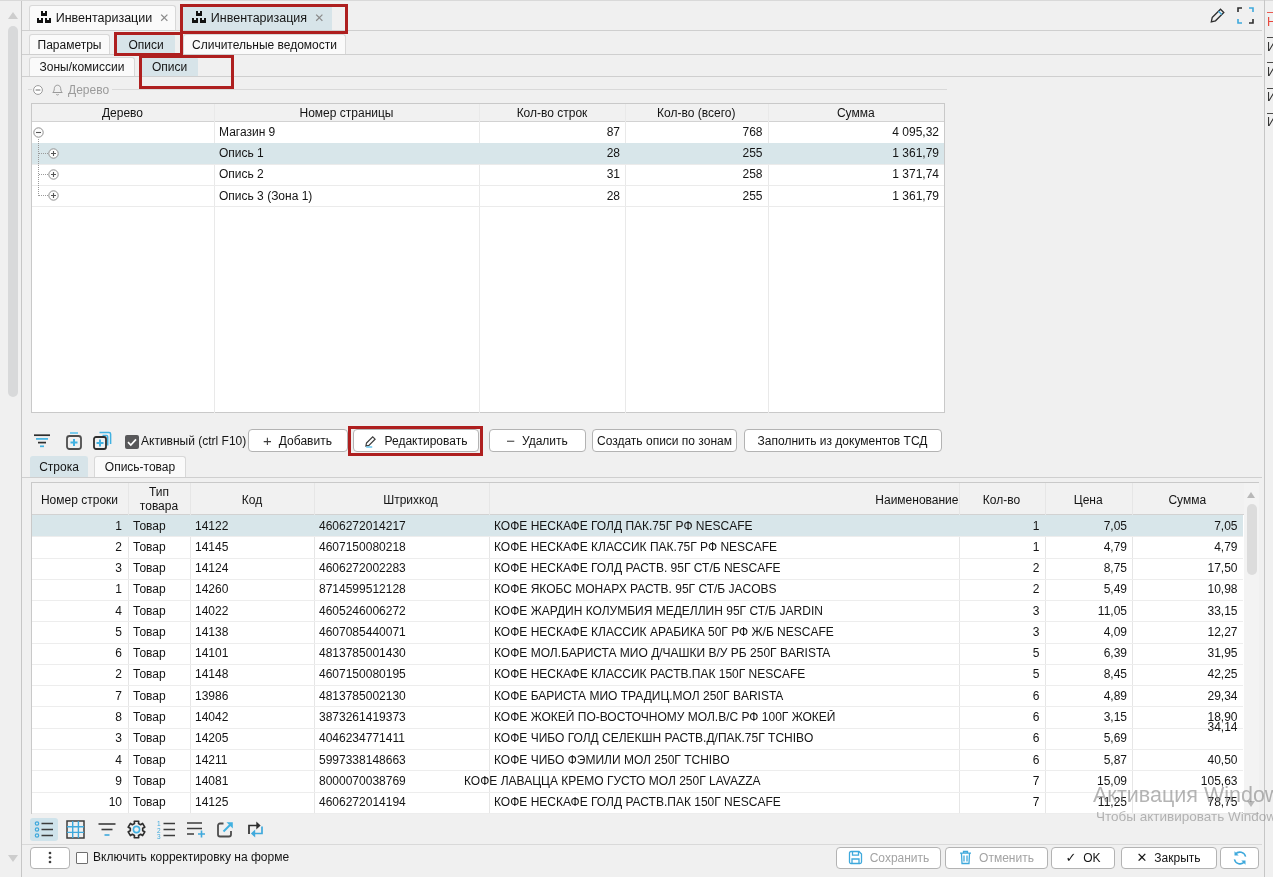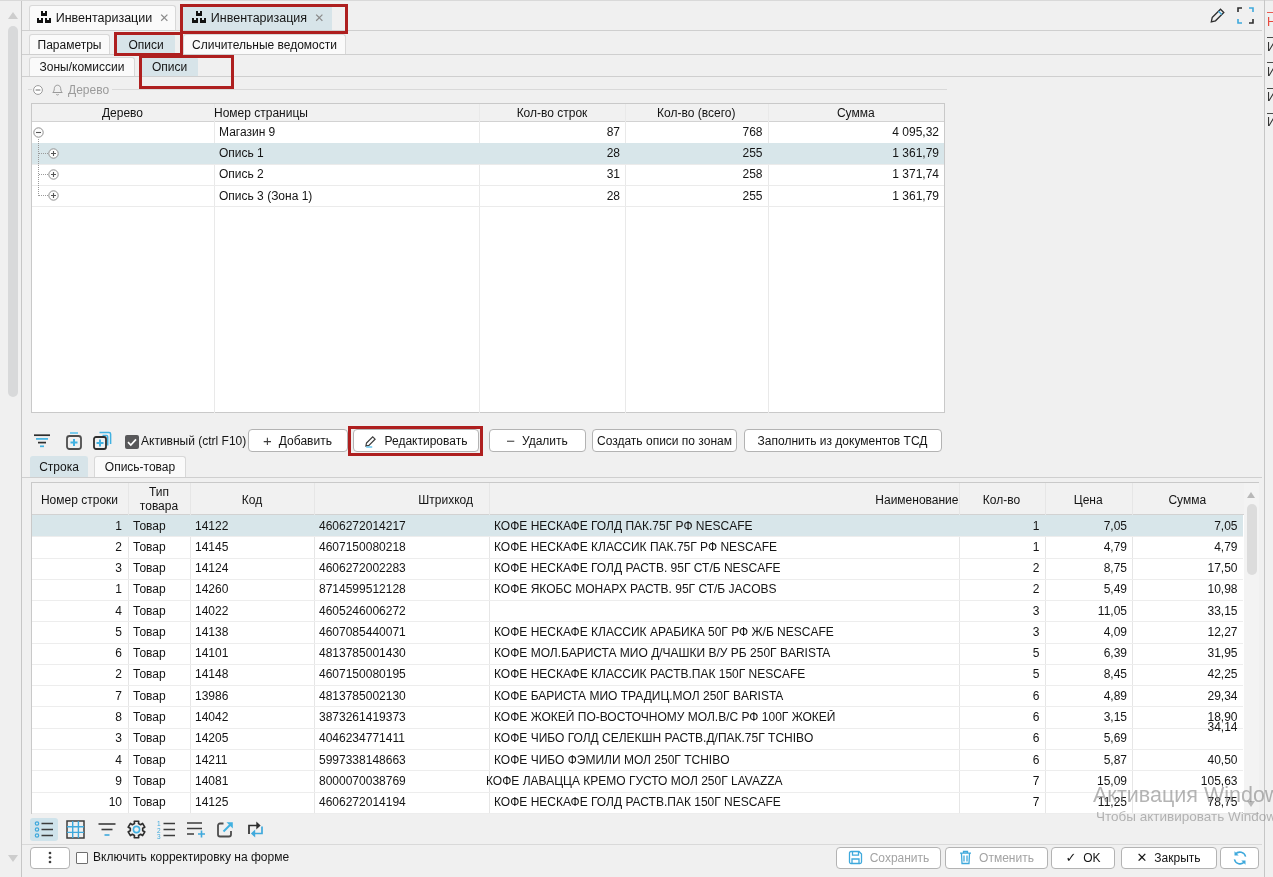--- a/index.html
+++ b/index.html
@@ -68,21 +68,21 @@
       <svg width="11" height="12" viewBox="0 0 11 12" fill="none" stroke="#9a9a9a" stroke-width="1">
         <path d="M5.5 1.2c-2 0-3.2 1.6-3.2 3.4 0 2.4-1 3.4-1.5 3.9h9.4c-.5-.5-1.5-1.5-1.5-3.9 0-1.8-1.2-3.4-3.2-3.4z"></path>
         <path d="M4.3 10.2a1.3 1.3 0 0 0 2.4 0"></path>
       </svg>
     </div>
 <div class="a" style="left:68px;top:83px;width:60px;height:14px;font-size:12px;color:#9b9b9b">Дерево</div>
 <div class="a" style="left:112px;top:89px;width:835px;height:1px;background:#d9d9d9"></div>
 <div class="a" style="left:31px;top:103px;width:914px;height:310px;background:#fff;border:1px solid #c9c9c9"></div>
 <div class="a" style="left:32px;top:104px;width:912px;height:17.5px;background:#f1f1f1;border-bottom:1px solid #d2d2d2"></div>
 <div class="cell" style="left:31px;top:105px;width:183px;height:16px;text-align:center;line-height:16px">Дерево</div>
-<div class="cell" style="left:214px;top:105px;width:265px;height:24px;line-height:16px">Номер страницы</div>
+<div class="cell" style="left:214px;top:105px;width:265px;height:24px;text-align:center;line-height:16px">Номер страницы</div>
 <div class="cell" style="left:479px;top:105px;width:146px;height:16px;text-align:center;line-height:16px">Кол-во строк</div>
 <div class="cell" style="left:625px;top:105px;width:142.5px;height:16px;text-align:center;line-height:16px">Кол-во (всего)</div>
 <div class="cell" style="left:767.5px;top:105px;width:176.5px;height:16px;text-align:center;line-height:16px">Сумма</div>
 <div class="a" style="left:214px;top:104px;width:1px;height:309px;background:#e9e9e9"></div>
 <div class="a" style="left:479px;top:104px;width:1px;height:309px;background:#e9e9e9"></div>
 <div class="a" style="left:625px;top:104px;width:1px;height:309px;background:#e9e9e9"></div>
 <div class="a" style="left:767.5px;top:104px;width:1px;height:309px;background:#e9e9e9"></div>
 <div class="cell" style="left:219px;top:125.0px;width:250px;height:15px">Магазин 9</div>
 <div class="cell r" style="left:483px;top:125.0px;width:137px;height:15px">87</div>
 <div class="cell r" style="left:629px;top:125.0px;width:133.5px;height:15px">768</div>
@@ -173,21 +173,21 @@
 <div class="a btn" style="left:592px;top:429px;width:145px;height:23px">Создать описи по зонам</div>
 <div class="a btn" style="left:743.5px;top:429px;width:198px;height:23px">Заполнить из документов ТСД</div>
 <div class="a tab tabsel" style="left:30px;top:456px;width:58px;height:21px">Строка</div>
 <div class="a tab" style="left:94px;top:456px;width:92px;height:21px">Опись-товар</div>
 <div class="a" style="left:22px;top:477px;width:1240px;height:1px;background:#cfcfcf"></div>
 <div class="a" style="left:31px;top:481.5px;width:1228px;height:332.0px;background:#fff;border:1px solid #c9c9c9"></div>
 <div class="a" style="left:32px;top:482.5px;width:1226px;height:32.5px;background:#f1f1f1;border-bottom:1px solid #d2d2d2"></div>
 <div class="cell" style="left:31px;top:491.5px;width:97px;height:16px;text-align:center;line-height:16px">Номер строки</div>
 <div class="cell" style="left:128px;top:484.5px;width:62px;height:30px;text-align:center;line-height:14.5px">Тип<br>товара</div>
 <div class="cell" style="left:190px;top:491.5px;width:124px;height:16px;text-align:center;line-height:16px">Код</div>
-<div class="cell" style="left:298px;top:491.5px;width:175px;height:16px;text-align:right;line-height:16px">Штрихкод</div>
+<div class="cell" style="left:323px;top:491.5px;width:175px;height:16px;text-align:center;line-height:16px">Штрихкод</div>
 <div class="cell" style="left:489px;top:491.5px;width:469.5px;height:16px;text-align:right;line-height:16px">Наименование</div>
 <div class="cell" style="left:958.5px;top:491.5px;width:86.0px;height:16px;text-align:center;line-height:16px">Кол-во</div>
 <div class="cell" style="left:1044.5px;top:491.5px;width:87.5px;height:16px;text-align:center;line-height:16px">Цена</div>
 <div class="cell" style="left:1132px;top:491.5px;width:110.5px;height:16px;text-align:center;line-height:16px">Сумма</div>
 <div class="a" style="left:128px;top:482.5px;width:1px;height:330.0px;background:#e6e6e6"></div>
 <div class="a" style="left:190px;top:482.5px;width:1px;height:330.0px;background:#e6e6e6"></div>
 <div class="a" style="left:314px;top:482.5px;width:1px;height:330.0px;background:#e6e6e6"></div>
 <div class="a" style="left:489px;top:482.5px;width:1px;height:330.0px;background:#e6e6e6"></div>
 <div class="a" style="left:958.5px;top:482.5px;width:1px;height:330.0px;background:#e6e6e6"></div>
 <div class="a" style="left:1044.5px;top:482.5px;width:1px;height:330.0px;background:#e6e6e6"></div>
@@ -226,20 +226,21 @@
 <div class="cell" style="left:319px;top:582.41px;width:165px;height:15px">8714599512128</div>
 <div class="cell" style="left:494px;top:582.41px;width:460px;height:15px">КОФЕ ЯКОБС МОНАРХ РАСТВ. 95Г СТ/Б JACOBS</div>
 <div class="cell r" style="left:962.5px;top:582.41px;width:77.0px;height:15px">2</div>
 <div class="cell r" style="left:1048.5px;top:582.41px;width:78.5px;height:15px">5,49</div>
 <div class="cell r" style="left:1136px;top:582.41px;width:101.5px;height:15px">10,98</div>
 <div class="a" style="left:32px;top:600.0799999999999px;width:1210.5px;height:1px;background:#ededed"></div>
 <div class="cell r" style="left:31px;top:603.6800000000001px;width:91px;height:15px">4</div>
 <div class="cell" style="left:133px;top:603.6800000000001px;width:55px;height:15px">Товар</div>
 <div class="cell" style="left:195px;top:603.6800000000001px;width:115px;height:15px">14022</div>
 <div class="cell" style="left:319px;top:603.6800000000001px;width:165px;height:15px">4605246006272</div>
+<div class="cell" style="left:494px;top:603.6800000000001px;width:460px;height:15px">КОФЕ ЖАРДИН КОЛУМБИЯ МЕДЕЛЛИН 95Г СТ/Б JARDIN</div>
 <div class="cell r" style="left:962.5px;top:603.6800000000001px;width:77.0px;height:15px">3</div>
 <div class="cell r" style="left:1048.5px;top:603.6800000000001px;width:78.5px;height:15px">11,05</div>
 <div class="cell r" style="left:1136px;top:603.6800000000001px;width:101.5px;height:15px">33,15</div>
 <div class="a" style="left:32px;top:621.35px;width:1210.5px;height:1px;background:#ededed"></div>
 <div class="cell r" style="left:31px;top:624.95px;width:91px;height:15px">5</div>
 <div class="cell" style="left:133px;top:624.95px;width:55px;height:15px">Товар</div>
 <div class="cell" style="left:195px;top:624.95px;width:115px;height:15px">14138</div>
 <div class="cell" style="left:319px;top:624.95px;width:165px;height:15px">4607085440071</div>
 <div class="cell" style="left:494px;top:624.95px;width:460px;height:15px">КОФЕ НЕСКАФЕ КЛАССИК АРАБИКА 50Г РФ Ж/Б NESCAFE</div>
 <div class="cell r" style="left:962.5px;top:624.95px;width:77.0px;height:15px">3</div>
@@ -297,21 +298,21 @@
 <div class="cell" style="left:319px;top:752.57px;width:165px;height:15px">5997338148663</div>
 <div class="cell" style="left:494px;top:752.57px;width:460px;height:15px">КОФЕ ЧИБО ФЭМИЛИ МОЛ 250Г TCHIBO</div>
 <div class="cell r" style="left:962.5px;top:752.57px;width:77.0px;height:15px">6</div>
 <div class="cell r" style="left:1048.5px;top:752.57px;width:78.5px;height:15px">5,87</div>
 <div class="cell r" style="left:1136px;top:752.57px;width:101.5px;height:15px">40,50</div>
 <div class="a" style="left:32px;top:770.24px;width:1210.5px;height:1px;background:#ededed"></div>
 <div class="cell r" style="left:31px;top:773.84px;width:91px;height:15px">9</div>
 <div class="cell" style="left:133px;top:773.84px;width:55px;height:15px">Товар</div>
 <div class="cell" style="left:195px;top:773.84px;width:115px;height:15px">14081</div>
 <div class="cell" style="left:319px;top:773.84px;width:165px;height:15px">8000070038769</div>
-<div class="cell" style="left:486px;top:773.84px;width:460px;height:15px">КОФЕ ЛАВАЦЦА КРЕМО ГУСТО МОЛ 250Г LAVAZZA</div>
+<div class="cell" style="left:464px;top:773.84px;width:460px;height:15px">КОФЕ ЛАВАЦЦА КРЕМО ГУСТО МОЛ 250Г LAVAZZA</div>
 <div class="cell r" style="left:962.5px;top:773.84px;width:77.0px;height:15px">7</div>
 <div class="cell r" style="left:1048.5px;top:773.84px;width:78.5px;height:15px">15,09</div>
 <div class="cell r" style="left:1136px;top:773.84px;width:101.5px;height:15px">105,63</div>
 <div class="a" style="left:32px;top:791.51px;width:1210.5px;height:1px;background:#ededed"></div>
 <div class="cell r" style="left:31px;top:795.11px;width:91px;height:15px">10</div>
 <div class="cell" style="left:133px;top:795.11px;width:55px;height:15px">Товар</div>
 <div class="cell" style="left:195px;top:795.11px;width:115px;height:15px">14125</div>
 <div class="cell" style="left:319px;top:795.11px;width:165px;height:15px">4606272014194</div>
 <div class="cell" style="left:494px;top:795.11px;width:460px;height:15px">КОФЕ НЕСКАФЕ ГОЛД РАСТВ.ПАК 150Г NESCAFE</div>
 <div class="cell r" style="left:962.5px;top:795.11px;width:77.0px;height:15px">7</div>

